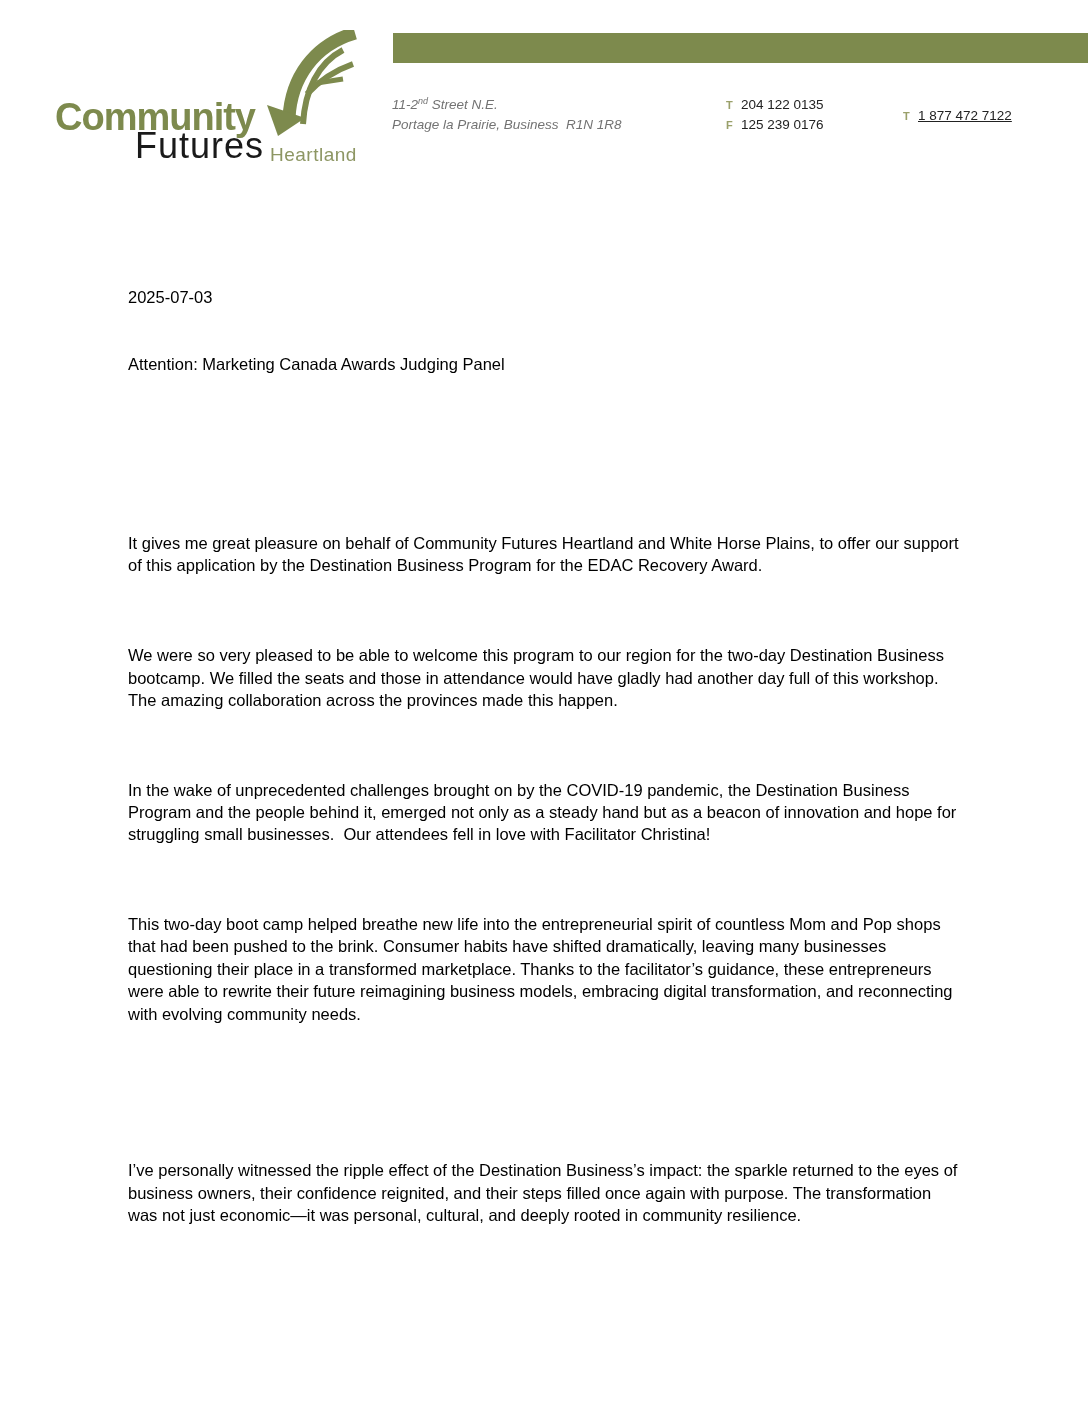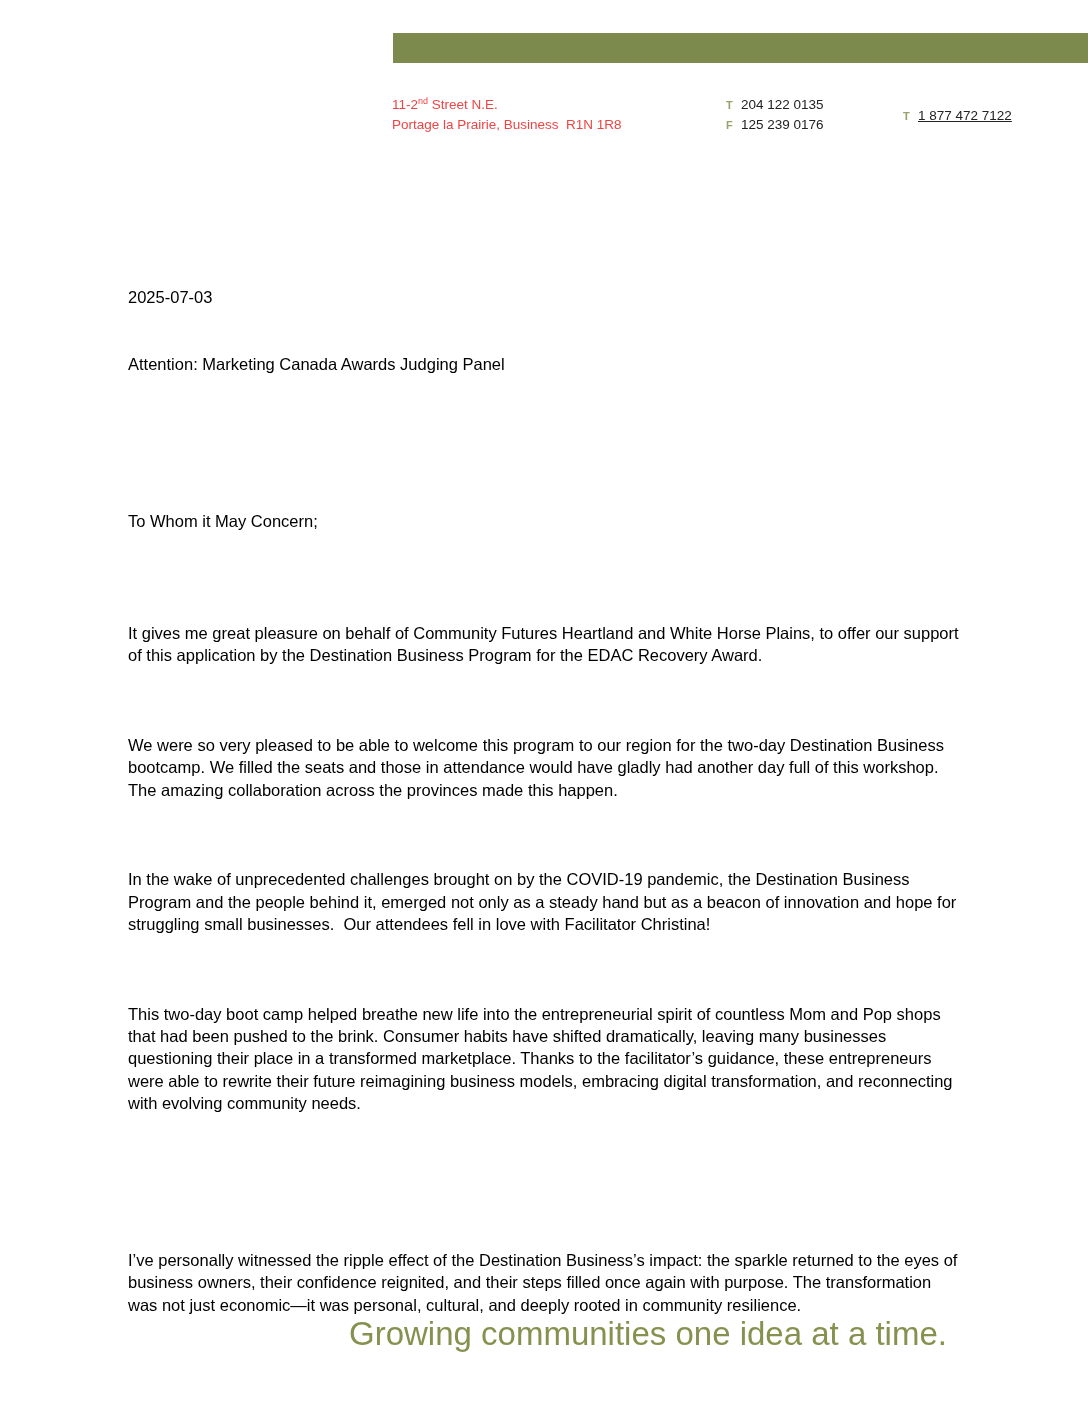--- a/index.html
+++ b/index.html
@@ -31,21 +31,21 @@
   }
   .logo-region {
     position: absolute; left: 215px; top: 116px;
     font-size: 19px; color: #8d9663; line-height: 22px; letter-spacing: 0.5px;
   }
   .leaf { position: absolute; left: 207px; top: 2px; }
 
   .contact-line { white-space: pre-wrap; }
   .addr {
     position: absolute; left: 392px; top: 95px;
-    font-size: 13.5px; color: #ef4444; line-height: 20px;
+    font-size: 13.5px; color: #737373; line-height: 20px; font-style: italic;
   }
   .addr sup { font-size: 9px; vertical-align: super; line-height: 0; }
   .phone {
     position: absolute; left: 726px; top: 95px;
     font-size: 13.5px; color: #222222; line-height: 20px;
   }
   .tollfree {
     position: absolute; left: 903px; top: 106px;
     font-size: 13.5px; color: #222222; line-height: 20px; text-decoration: underline;
   }
@@ -69,20 +69,32 @@
     font-size: 33px; color: #87914f; letter-spacing: 0px; line-height: 40px;
   }
 </style>
 </head>
 <body>
 
 <div class="page">
 
   <div class="greenbar"></div>
 
+  <div class="logo">
+    <svg class="leaf" width="96" height="106" viewBox="0 0 96 106" aria-hidden="true">
+      <path d="M93,3 C52,15 29,48 27,88" fill="none" stroke="#7d8a4d" stroke-width="13"></path>
+      <polygon points="5,75 16,106 43,88" fill="#7d8a4d"></polygon>
+      <path d="M81,20 C56,33 43,60 41,94" fill="none" stroke="#7d8a4d" stroke-width="6"></path>
+      <path d="M45,64 C60,48 74,40 91,34" fill="none" stroke="#7d8a4d" stroke-width="6"></path>
+      <path d="M55,53 L81,49" fill="none" stroke="#7d8a4d" stroke-width="5"></path>
+    </svg>
+    <div class="logo-community">Community</div>
+    <div class="logo-futures">Futures</div>
+    <div class="logo-region">Heartland</div>
+  </div>
 
   <div class="addr">
     <div class="contact-line"><span>11-2</span><sup>nd</sup><span> Street N.E.</span></div>
     <div class="contact-line">Portage la Prairie, Business  R1N 1R8</div>
   </div>
 
   <div class="phone">
     <div class="contact-line"><span class="tf">T</span><span>204 122 0135</span></div>
     <div class="contact-line"><span class="tf">F</span><span>125 239 0176</span></div>
   </div>
@@ -90,32 +102,30 @@
   <div class="tollfree">
     <div class="contact-line"><span class="tf">T</span><span>1 877 472 7122</span></div>
   </div>
 
   <div class="letter">
     <div class="block">
       <div>2025-07-03</div>
       <div>Attention: Marketing Canada Awards Judging Panel</div>
     </div>
 
-    <div class="block">To Whom it May Concern;</div>
 
     <div class="block">It gives me great pleasure on behalf of Community Futures Heartland and White Horse Plains, to offer our support of this application by the Destination Business Program for the EDAC Recovery Award.</div>
     <div class="block">We were so very pleased to be able to welcome this program to our region for the two-day Destination Business bootcamp. We filled the seats and those in attendance would have gladly had another day full of this workshop.  The amazing collaboration across the provinces made this happen.</div>
     <div class="block">In the wake of unprecedented challenges brought on by the COVID-19 pandemic, the Destination Business Program and the people behind it, emerged not only as a steady hand but as a beacon of innovation and hope for struggling small businesses.  Our attendees fell in love with Facilitator Christina!</div>
     <div class="block">This two-day boot camp helped breathe new life into the entrepreneurial spirit of countless Mom and Pop shops that had been pushed to the brink. Consumer habits have shifted dramatically, leaving many businesses questioning their place in a transformed marketplace. Thanks to the facilitator’s guidance, these entrepreneurs were able to rewrite their future reimagining business models, embracing digital transformation, and reconnecting with evolving community needs.</div>
 
     <div class="block">
       <div>I’ve personally witnessed the ripple effect of the Destination Business’s impact: the sparkle returned to the eyes of business owners, their confidence reignited, and their steps filled once again with purpose. The transformation was not just economic—it was personal, cultural, and deeply rooted in community resilience.</div>
       
     </div>
 
     
 
     
   </div>
 
-  <div class="tagline">Growing communities one idea at a time.</div>
 
 </div>
 
 </body></html>

